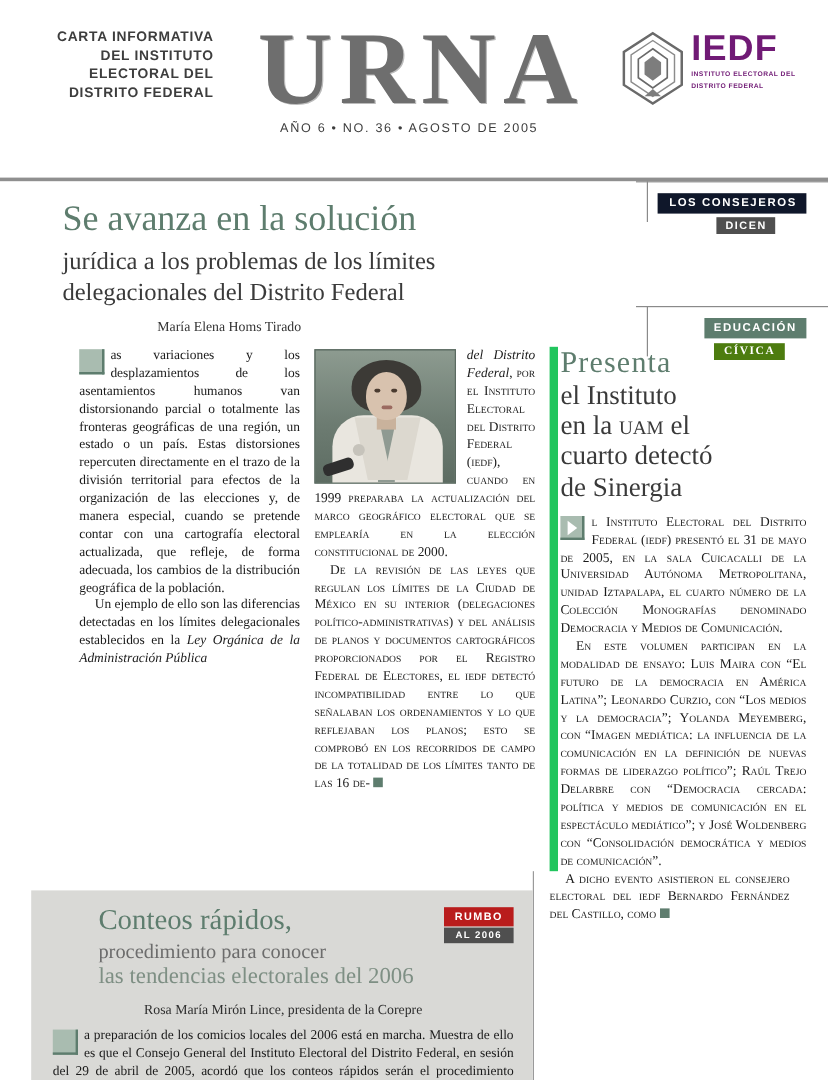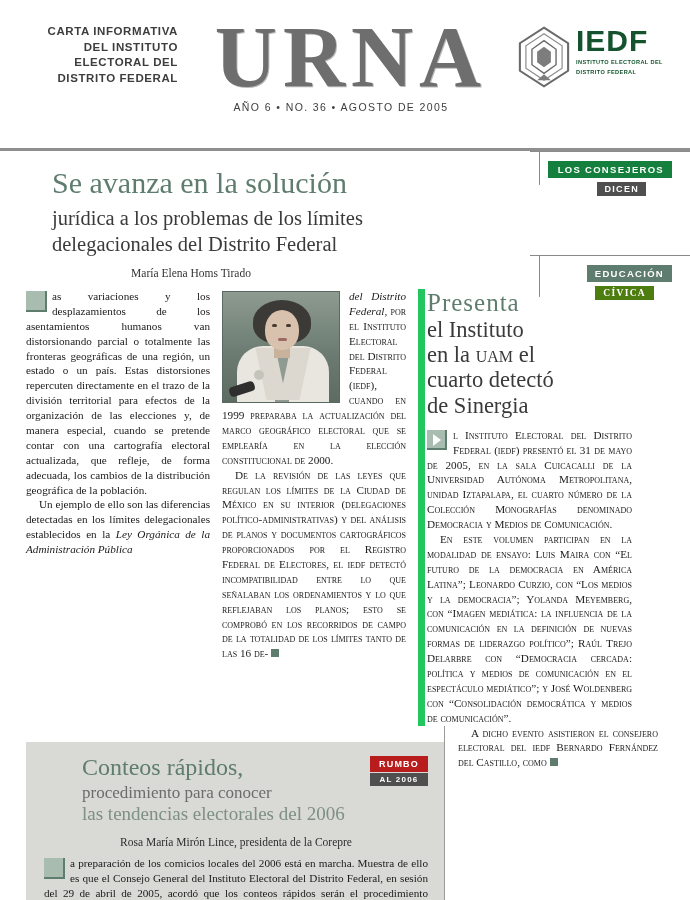--- a/index.html
+++ b/index.html
@@ -59,21 +59,21 @@
   .mast-right {
     width: 150px;
     padding-top: 8px;
     display: flex;
     align-items: flex-start;
     gap: 6px;
   }
   .iedf-logo { width: 52px; height: 62px; }
   .iedf-text {
     font-family: "Liberation Sans", sans-serif;
-    color: #14532d;
+    color: #701a75;
   }
   .iedf-big {
     font-size: 30px; font-weight: bold; letter-spacing: 1px; line-height: 1;
   }
   .iedf-small {
     font-size: 5.6px; letter-spacing: 0.4px; line-height: 1.45; margin-top: 2px;
     font-weight: bold;
   }
 
   
@@ -110,21 +110,21 @@
     padding-right: 150px;
   }
 
   
   .tag-consejeros {
     position: absolute;
     right: 18px; top: 8px;
     text-align: right;
   }
   .tag-line {
-    background: #15803d;
+    background: #0f172a;
     color: #fff;
     font-family: "Liberation Sans", sans-serif;
     font-size: 9.5px;
     font-weight: bold;
     letter-spacing: 1.3px;
     padding: 3px 8px 3px 10px;
     display: inline-block;
   }
   .tag-line2 {
     background: #4f4f4f;
@@ -164,20 +164,21 @@
   .tick-h {
     position: absolute;
     height: 1px; background: #8a8a8a;
   }
 
   
   .body-zone {
     display: flex;
     padding: 4px 18px 0 26px;
     gap: 0;
+    margin-left: 40px;
   }
   .col { font-size: 11.2px; line-height: 1.33; text-align: justify; }
   .col p { margin: 0 0 0 0; text-indent: 13px; }
   .col p.first { text-indent: 0; }
   .col-a { width: 196px; padding-right: 12px; }
   .col-b { width: 196px; padding-right: 12px; }
   .col-c { width: 214px; padding-left: 2px; border-left: 7px solid #22c55e; }
 
   .dropcap-box {
     float: left;

